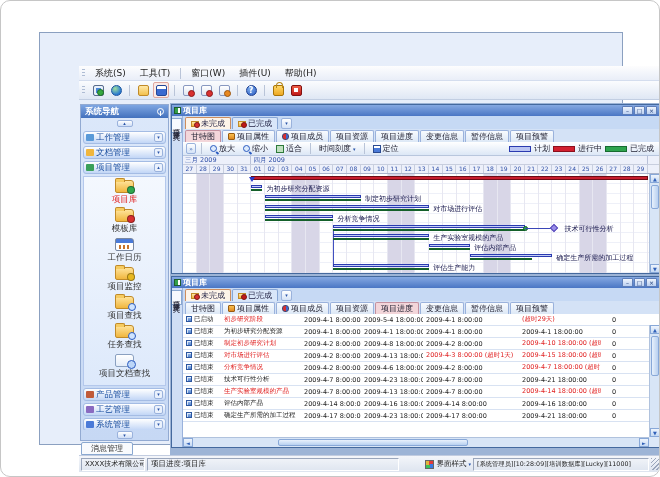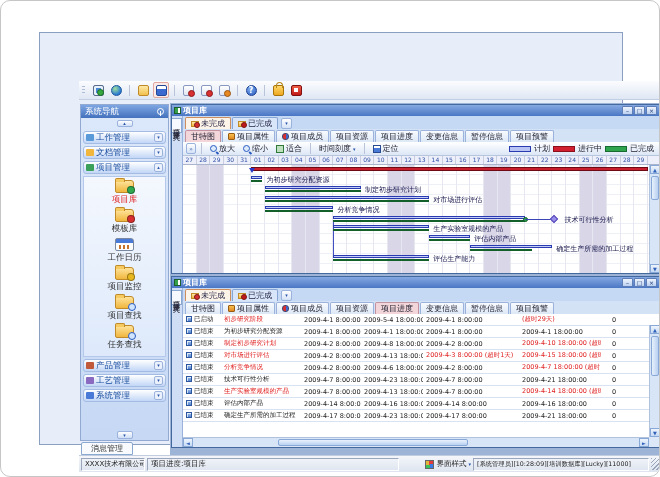--- a/index.html
+++ b/index.html
@@ -44,21 +44,21 @@
   .i-lock-icon::before { content:""; position:absolute; top:-4px; left:2px; width:5px; height:5px;
          border:1.5px solid #b8891c; border-bottom:none; border-radius:4px 4px 0 0; }
   .i-exit-icon { background:linear-gradient(#f06048,#c01818); border:1px solid #801010;
          box-shadow:inset 0 0 0 2.5px rgba(255,255,255,.0), inset 0 0 0 0 #fff; }
   .i-exit-icon::after { content:""; width:4px; height:4px; background:#fff; }
 
   
   .sidebar { position:absolute; left:40px; top:71px; width:89px; height:337px;
              border:1px solid #92aad2; background:linear-gradient(#dce8fa,#c6d8f4); display:flex; flex-direction:column; }
   .sb-header { height:13px; background:linear-gradient(#7ea6e2,#4371bd); color:#fff; font-size:8.5px;
-               display:flex; align-items:center; padding:0 4px; font-weight:normal; }
+               display:flex; align-items:center; padding:0 4px; font-weight:bold; }
   .sb-header .pin { margin-left:auto; width:7px; height:7px; border:1px solid #fff; border-radius:50%; position:relative;}
   .sb-header .pin::after{content:"";position:absolute;left:2px;top:2px;width:1px;height:5px;background:#fff;}
   .sb-up { width:16px; height:7px; margin:2px auto; background:linear-gradient(#fff,#cfdef6);
            border:1px solid #9ab2dc; border-radius:2px; font-size:5px; color:#2a55a8; line-height:5px; text-align:center;}
   .sb-body { flex:1; overflow:hidden; padding:0 2px; }
   .sb-group { height:13px; margin:2px 0; border:1px solid #a4bce4; border-radius:3px;
               background:linear-gradient(#ffffff,#c2d6f6); display:flex; align-items:center;
               font-size:8.5px; color:#1b4fa0; padding:0 2px; gap:2px; }
   .sb-group .gicon { width:8px; height:7px; border-radius:1px; }
   .sb-group .arrow { margin-left:auto; width:9px; height:9px; border:1px solid #9ab2dc; border-radius:2px;
@@ -200,20 +200,29 @@
   .sb-style-label { font-size:7.5px; }
   .sb-session { width:176px; font-size:6.3px; }
   .grip-corner { width:8px; height:12px;
        background:repeating-linear-gradient(135deg,#9aa6bc 0 1px,transparent 1px 3px); }
 </style>
 </head>
 <body>
 
 <div class="canvas">
   <div class="app">
+    <div class="menubar" id="menubar">
+      <div class="grip"></div>
+    <div class="menu-item">系统(S)</div>
+        <div class="menu-item">工具(T)</div>
+        <div class="menu-sep"></div>
+        <div class="menu-item">窗口(W)</div>
+        <div class="menu-item">插件(U)</div>
+        <div class="menu-item">帮助(H)</div>
+      </div>
     <div class="toolbar" id="toolbar">
       <div class="grip"></div>
     <div class="tb-btn">
           <div class="ico i-computer-icon"></div>
         </div>
         <div class="tb-btn">
           <div class="ico i-globe-icon"></div>
         </div>
         <div class="tb-sep"></div>
         <div class="tb-btn">
@@ -284,20 +293,24 @@
               <div class="label">项目监控</div>
             </div>
             <div class="sb-item">
               <div class="si si-mag"></div>
               <div class="label">项目查找</div>
             </div>
             <div class="sb-item">
               <div class="si si-mag"></div>
               <div class="label">任务查找</div>
             </div>
+            <div class="sb-item">
+              <div class="si si-doc"></div>
+              <div class="label">项目文档查找</div>
+            </div>
           </div>
           <div class="sb-group">
             <div class="gicon" style="background: rgb(192, 90, 58);"></div>
             <div style="font-size: 8.5px;">产品管理</div>
             <div class="arrow">▾</div>
           </div>
           <div class="sb-group">
             <div class="gicon" style="background: rgb(138, 106, 192);"></div>
             <div style="font-size: 8.5px;">工艺管理</div>
             <div class="arrow">▾</div>
@@ -392,20 +405,24 @@
                 </div>
                 <div class="gspacer"></div>
                 <div class="legend">
                   <div class="lg-swatch" style="background: rgb(185, 196, 242); border-color: rgb(42, 58, 176);"></div>
                   <div class="lg-label">计划</div>
                   <div class="lg-swatch" style="background: rgb(210, 31, 47); border-color: rgb(140, 15, 28);"></div>
                   <div class="lg-label">进行中</div>
                   <div class="lg-swatch" style="background: rgb(46, 164, 78); border-color: rgb(23, 107, 48);"></div>
                   <div class="lg-label">已完成</div>
                 </div>
+              </div>
+              <div class="month-row">
+                <div class="m-cell" style="width: 68.3824px;">三月 2009</div>
+                <div class="m-cell" style="width: 396.618px;">四月 2009</div>
               </div>
               <div class="day-row">
                 <div class="d-cell" style="width: 13.6765px;">27</div>
                 <div class="d-cell" style="width: 13.6765px;">28</div>
                 <div class="d-cell" style="width: 13.6765px;">29</div>
                 <div class="d-cell" style="width: 13.6765px;">30</div>
                 <div class="d-cell" style="width: 13.6765px;">31</div>
                 <div class="d-cell" style="width: 13.6765px;">01</div>
                 <div class="d-cell" style="width: 13.6765px;">02</div>
                 <div class="d-cell" style="width: 13.6765px;">03</div>

